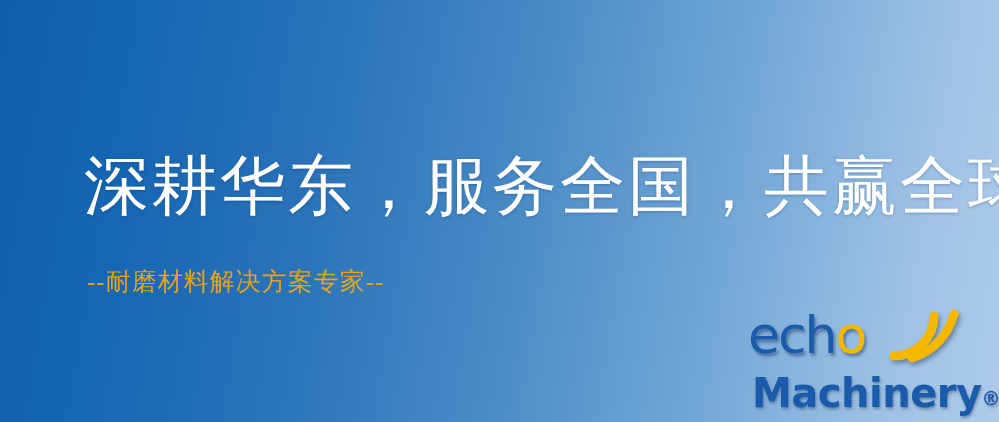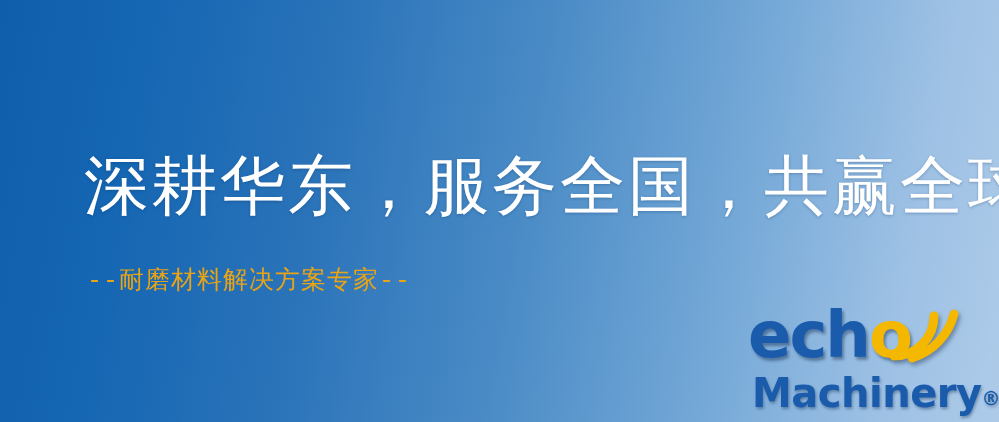--- a/index.html
+++ b/index.html
@@ -38,21 +38,21 @@
     color: #ffffff;
     white-space: nowrap;
     text-shadow: 0 1px 3px rgba(10, 50, 95, 0.30);
   }
 
   
   .subtitle {
     position: absolute;
     left: 87px;
     top: 266px;
-    font-family: Liberation Mono, monospace;
+    font-family: Liberation Serif, serif;
     font-size: 25px;
     line-height: 32px;
     letter-spacing: 1px;
     color: #e8a317;
     white-space: nowrap;
   }
 
   
   .logo {
     position: absolute;
@@ -62,22 +62,22 @@
     height: 126px;
   }
 
   .logo-wordmark {
     position: absolute;
     left: 0;
     top: 0;
     height: 78px;
     line-height: 78px;
     font-family: "DejaVu Sans", sans-serif;
-    font-weight: bold;
-    font-size: 64px;
+    font-weight: normal;
+    font-size: 52px;
     letter-spacing: -2px;
     white-space: nowrap;
     text-shadow: 2px 3px 3px rgba(20, 45, 80, 0.45);
   }
   .logo-ech { color: #1a5cab; }
   .logo-o   { color: #f5b800; }
 
   .logo-waves {
     position: absolute;
     left: 140px;

